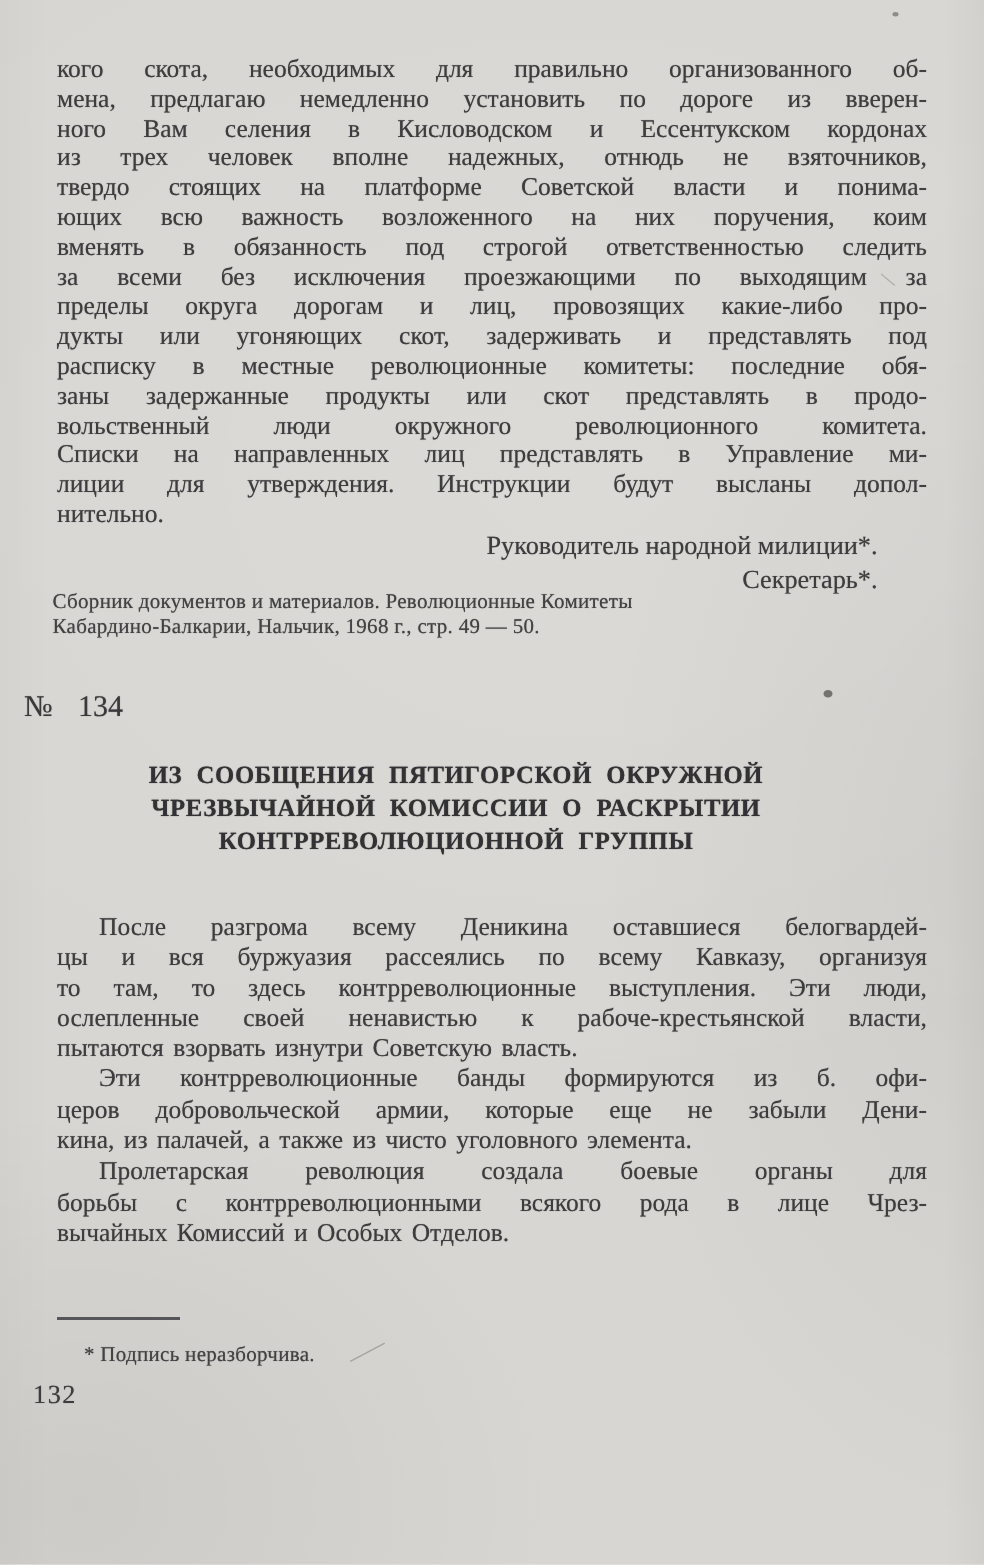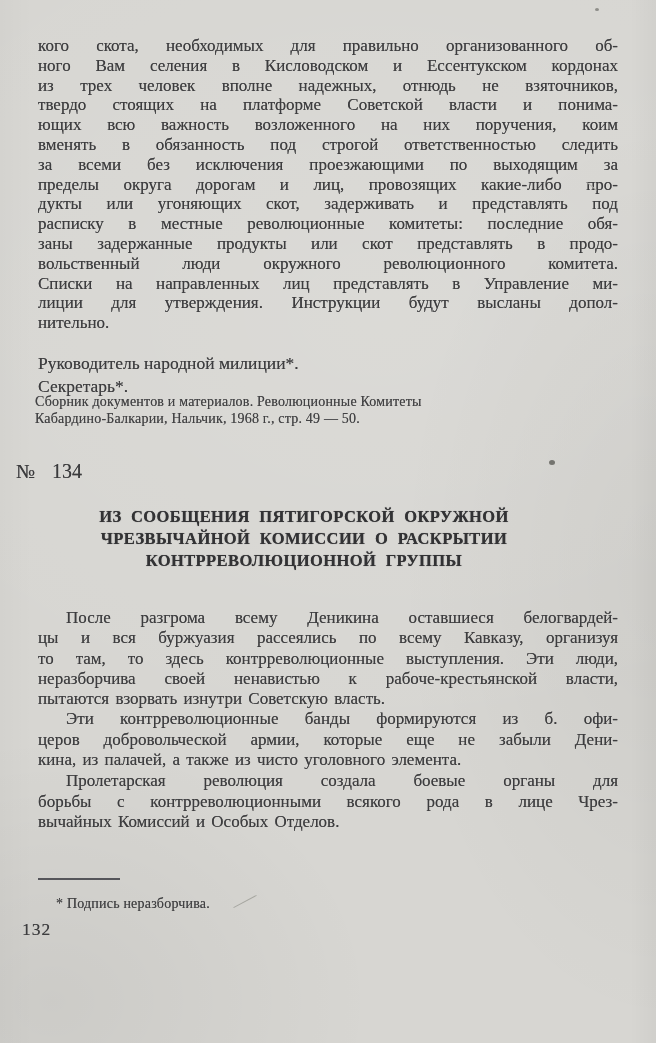--- a/index.html
+++ b/index.html
@@ -21,21 +21,21 @@
   .ink { text-shadow:0 0 0.6px rgba(58,58,60,0.65); }
 
   
   .jlines > div { text-align:justify; text-align-last:justify; white-space:normal; }
   .para > div:last-child { text-align:right; text-align-last:left; }
   .para.cont > div:last-child { text-align:justify; text-align-last:justify; }
   .para.indent > div:first-child { text-indent:28px; }
 
   #doc133-body { left:38px; top:36px; width:580px; font-size:17px; line-height:19.8px; word-spacing:1.5px; }
 
-  #signatures { left:38px; top:352px; width:547px; text-align:left; font-size:17.5px; line-height:22.5px; }
+  #signatures { left:38px; top:352px; width:547px; text-align:right; font-size:17.5px; line-height:22.5px; }
 
   #source { left:35px; top:394px; width:566px; font-size:14px; line-height:16.5px; letter-spacing:0.2px; color:#424244; }
 
   #doc-number { left:16px; top:460px; width:576px; text-align:left; font-size:20px; word-spacing:12px; color:#3a3a3c; }
 
   #title { left:16px; top:506px; width:576px; text-align:center; font-weight:bold; font-size:16.5px; line-height:21.8px; word-spacing:5px; letter-spacing:0.4px; color:#323234; text-shadow:0 0 0.7px rgba(45,45,47,0.8); }
 
   #doc134-body { left:38px; top:608px; width:580px; font-size:17px; line-height:20.3px; word-spacing:2px; }
   #para-3 { margin-top:1px; }
   #para-4 { margin-top:2px; }
@@ -52,20 +52,21 @@
   #scratch-1 { left:232px; top:901px; width:26px; height:1px; transform:rotate(-28deg); }
   #scratch-2 { left:586px; top:186px; width:12px; height:1px; transform:rotate(40deg); background:#b2b2ac; }
 </style>
 </head>
 <body>
 
 <div class="page">
 
   <div id="doc133-body" class="abs ink jlines para">
       <div>кого скота, необходимых для правильно организованного об-</div>
+      <div>мена, предлагаю немедленно установить по дороге из вверен-</div>
       <div>ного Вам селения в Кисловодском и Ессентукском кордонах</div>
       <div>из трех человек вполне надежных, отнюдь не взяточников,</div>
       <div>твердо стоящих на платформе Советской власти и понима-</div>
       <div>ющих всю важность возложенного на них поручения, коим</div>
       <div>вменять в обязанность под строгой ответственностью следить</div>
       <div>за всеми без исключения проезжающими по выходящим за</div>
       <div>пределы округа дорогам и лиц, провозящих какие-либо про-</div>
       <div>дукты или угоняющих скот, задерживать и представлять под</div>
       <div>расписку в местные революционные комитеты: последние обя-</div>
       <div>заны задержанные продукты или скот представлять в продо-</div>
@@ -91,21 +92,21 @@
       <div>ИЗ СООБЩЕНИЯ ПЯТИГОРСКОЙ ОКРУЖНОЙ</div>
       <div>ЧРЕЗВЫЧАЙНОЙ КОМИССИИ О РАСКРЫТИИ</div>
       <div>КОНТРРЕВОЛЮЦИОННОЙ ГРУППЫ</div>
     </div>
 
   <div id="doc134-body" class="abs ink">
     <div id="para-1" class="jlines para indent">
         <div>После разгрома всему Деникина оставшиеся белогвардей-</div>
         <div>цы и вся буржуазия рассеялись по всему Кавказу, организуя</div>
         <div>то там, то здесь контрреволюционные выступления. Эти люди,</div>
-        <div>неразборчива своей ненавистью к рабоче-крестьянской власти,</div>
+        <div>ослепленные своей ненавистью к рабоче-крестьянской власти,</div>
         <div>пытаются взорвать изнутри Советскую власть.</div>
       </div>
     <div id="para-2" class="jlines para indent">
         <div>Эти контрреволюционные банды формируются из б. офи-</div>
         <div>церов добровольческой армии, которые еще не забыли Дени-</div>
         <div>кина, из палачей, а также из чисто уголовного элемента.</div>
       </div>
     <div id="para-3" class="jlines para indent">
         <div>Пролетарская революция создала боевые органы для</div>
         <div>борьбы с контрреволюционными всякого рода в лице Чрез-</div>

